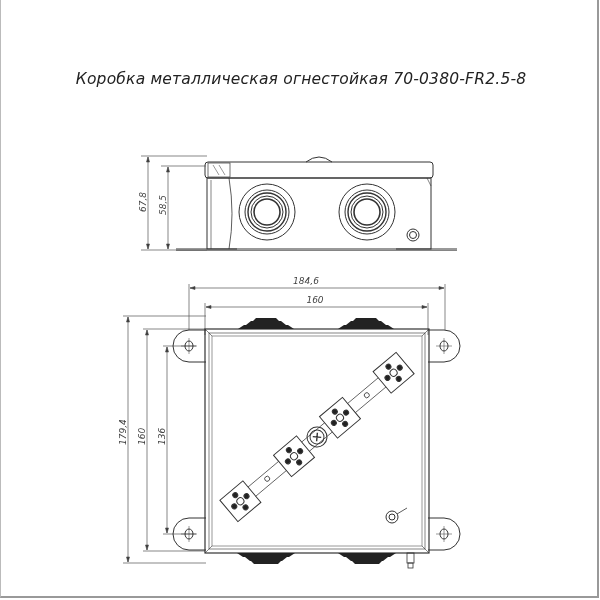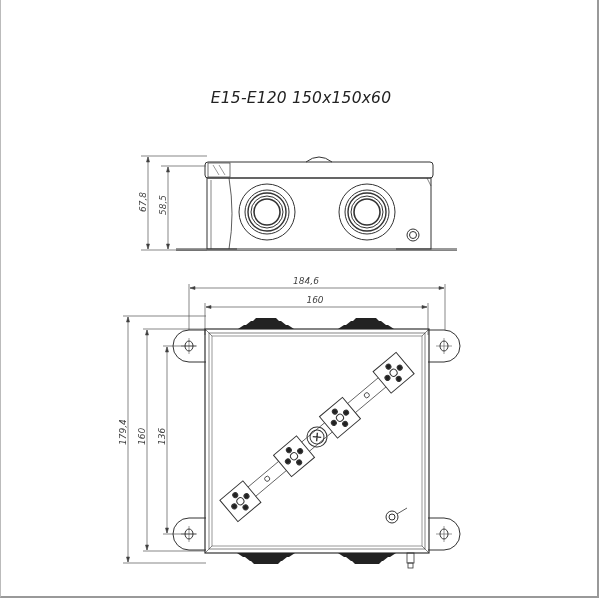--- a/index.html
+++ b/index.html
@@ -7,21 +7,21 @@
   .title{position:absolute;left:0;width:600px;text-align:center;font-family:"DejaVu Sans",sans-serif;font-style:italic;font-size:15.5px;color:#222;letter-spacing:0.2px;}
   .t1{top:70px;}
   .t2{top:89px;}
   svg{position:absolute;left:0;top:0;}
   .dim{font-family:"DejaVu Sans",sans-serif;font-style:italic;font-size:9px;fill:#444;}
 </style>
 </head>
 <body>
 
 <div class="frame">
-  <div class="title t2">E15-E120 150x150x60</div>
+  <div class="title t1">Коробка металлическая огнестойкая 70-0380-FR2.5-8</div>
 
   <svg width="600" height="600" viewBox="0 0 600 600">
 
     <g stroke="#333" fill="none" stroke-width="1">
 
       <line x1="175" y1="249" x2="236" y2="249"></line>
       <line x1="395" y1="249" x2="456" y2="249"></line>
       <line x1="175" y1="250.5" x2="456" y2="250.5" stroke-width="0.6"></line>
 
       <rect x="204" y="162" width="228" height="16" rx="3"></rect>

